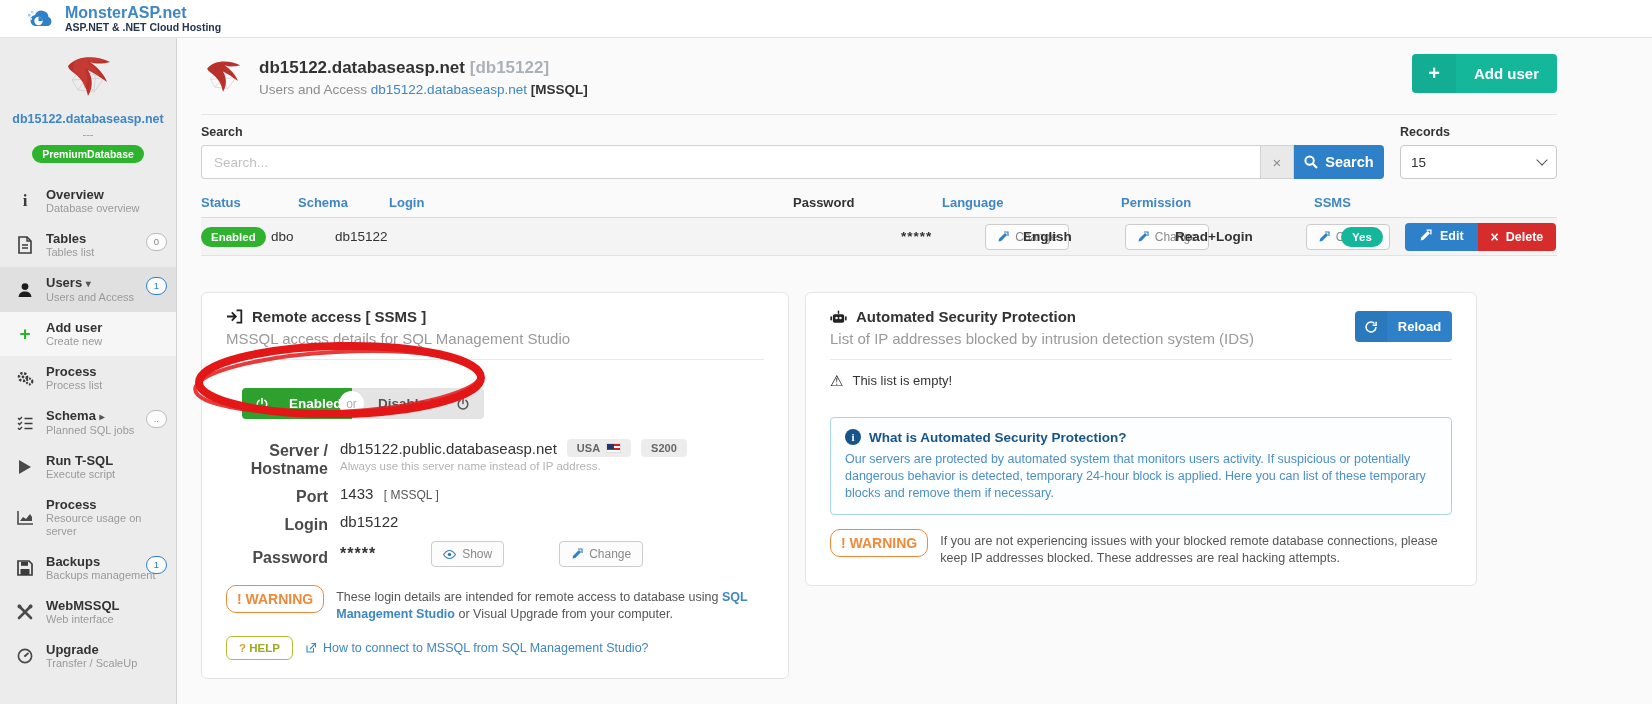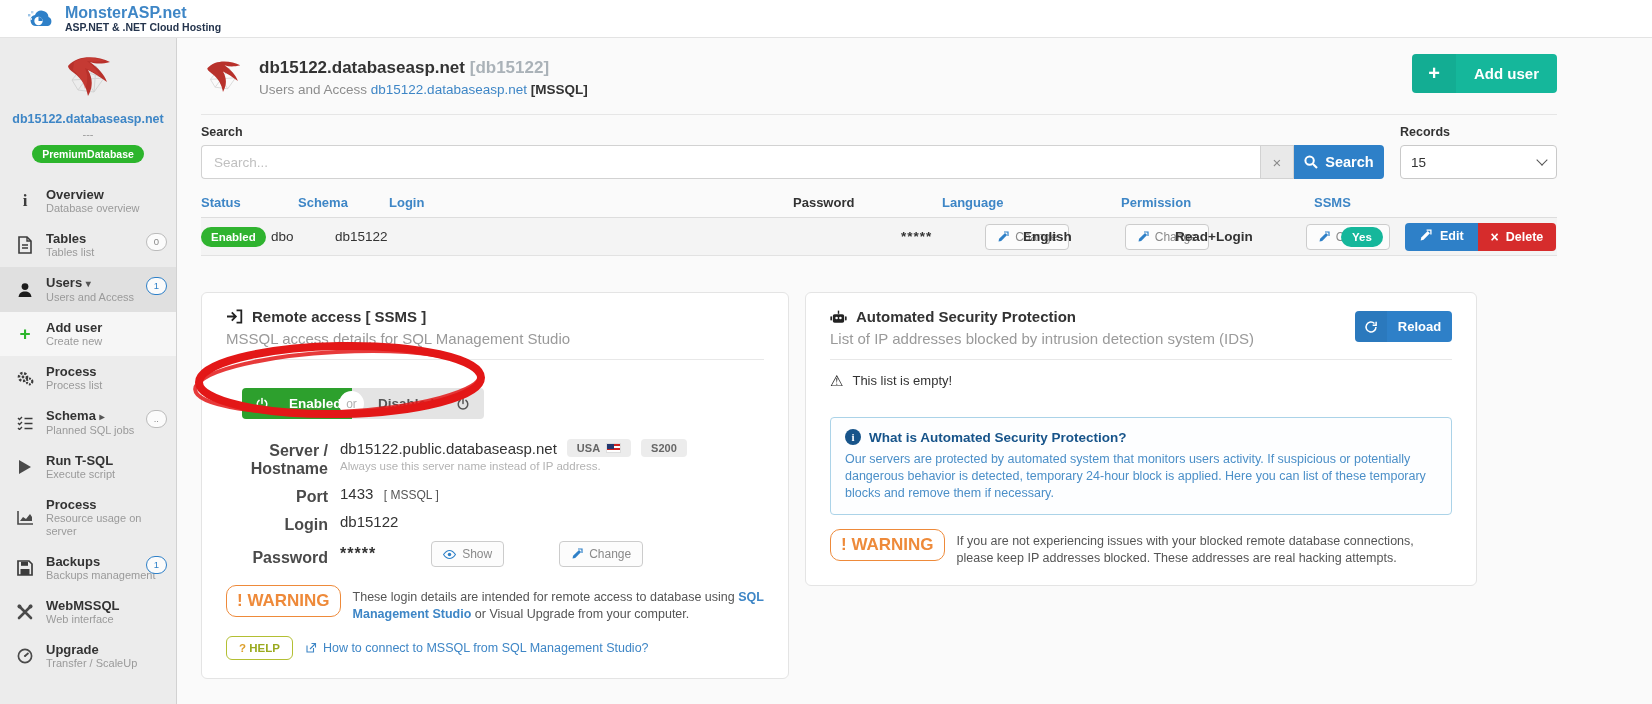--- a/index.html
+++ b/index.html
@@ -150,21 +150,21 @@
   .flag i { position:absolute; left:0; top:0; width:7px; height:5px; background:#23366e; }
   .host-note { font-size:11.5px; color:#b3b3b3; margin-top:3px; }
   .port-val { font-size:15px; color:#333; }
   .port-suffix { font-size:12px; color:#555; margin-left:6px; }
   .login-val { font-size:15px; color:#333; }
   .pw-line { display:flex; align-items:center; gap:10px; }
 
   
   .warn-line { display:flex; align-items:flex-start; gap:12px; margin-top:18px; font-size:12.5px; color:#555; }
   .warn-badge { flex:none; border:1.5px solid #ee8a3a; color:#ee8a3a; font-weight:bold;
-    font-size:17px; border-radius:10px; padding:5px 10px; white-space:nowrap; }
+    font-size:14px; border-radius:10px; padding:5px 10px; white-space:nowrap; }
   .help-badge { flex:none; border:1.5px solid #b3bf33; border-radius:6px; padding:5px 12px;
     font-weight:bold; font-size:11.5px; white-space:nowrap; }
   .help-badge .q { color:#dd9f2c; }
   .help-badge .h { color:#9aaa1f; }
   .warn-text { padding-top:4px; line-height:17px; }
   .warn-text a { color:#3e86c6; font-weight:bold; text-decoration:none; }
   .help-line { display:flex; align-items:center; gap:12px; margin-top:13px; }
   .help-link { font-size:12.5px; color:#3e86c6; text-decoration:none; display:inline-flex;
     align-items:center; gap:6px; }
 

